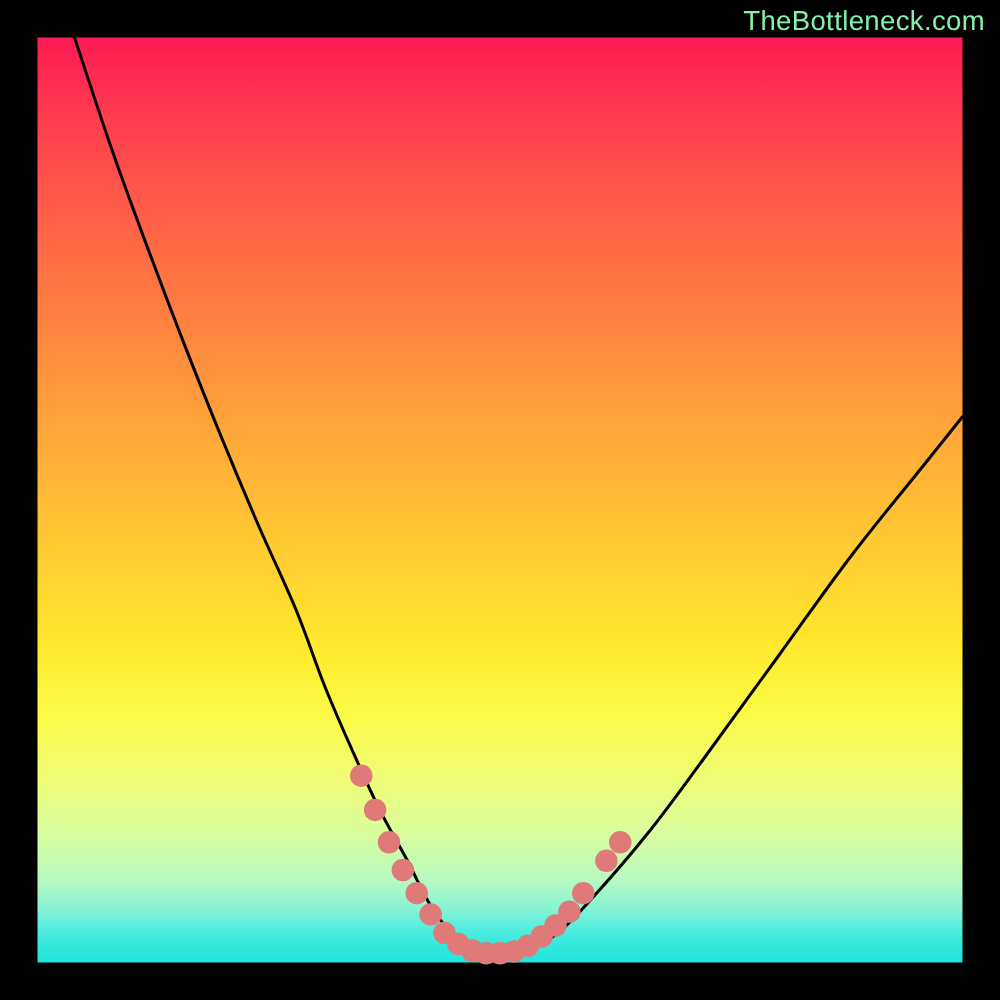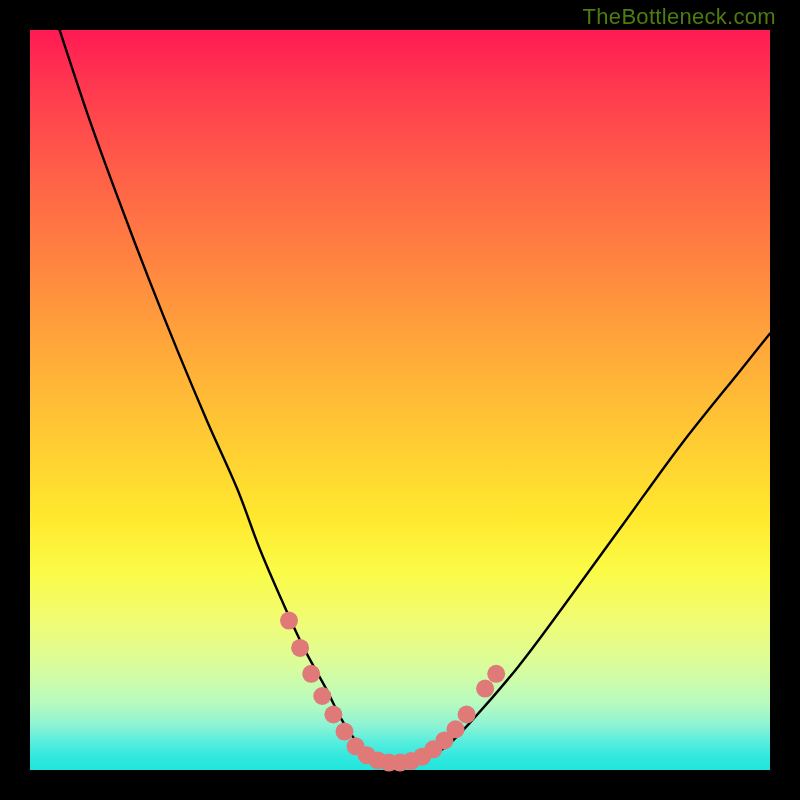--- a/index.html
+++ b/index.html
@@ -32,22 +32,22 @@
       #b7fac0 91%,
       #8cf3d4 94%,
       #5beedd 96%,
       #35e8de 98%,
       #20e5dd 100%
     );
   }
   .watermark {
     position: absolute;
     top: 4px;
-    right: 24px;
-    color: #4d7c0f;
+    right: 12px;
+    color: #86efac;
     font-size: 22px;
     font-weight: 500;
     letter-spacing: 0.3px;
     z-index: 10;
   }
   .curve-layer {
     position: absolute;
     left: 0;
     top: 0;
     width: 800px;

